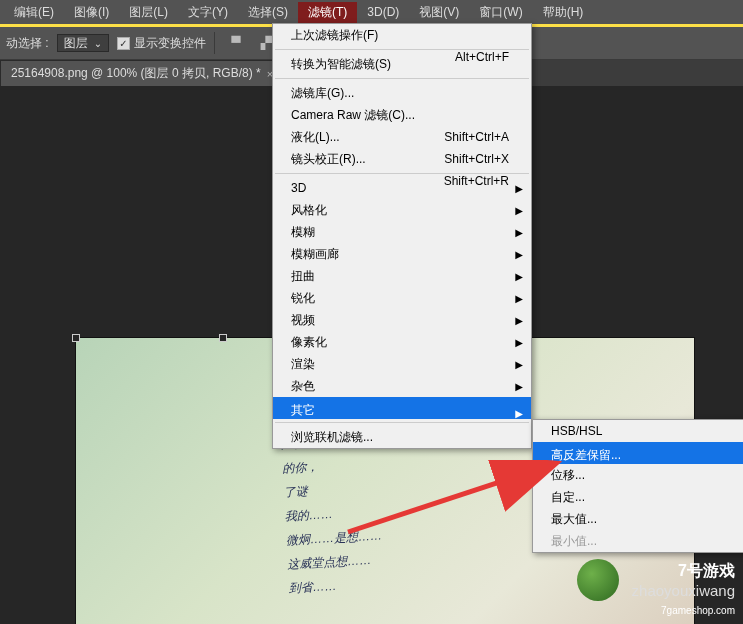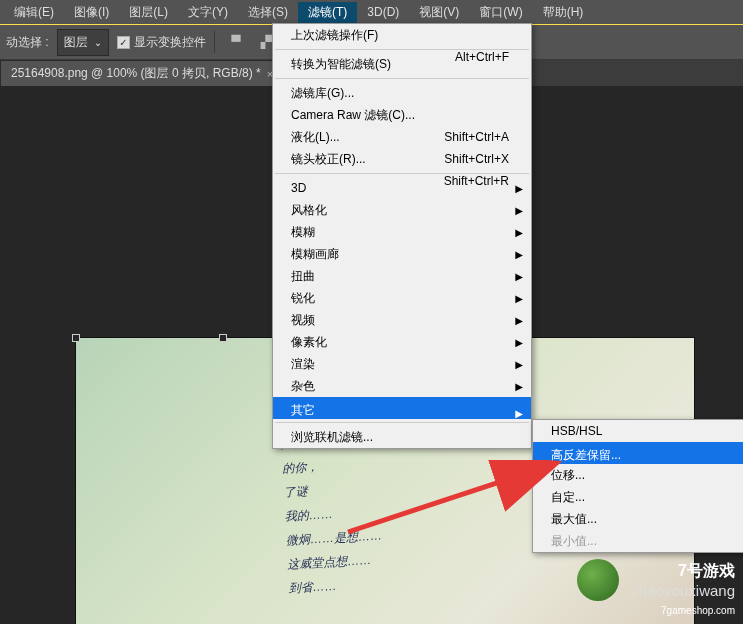--- a/index.html
+++ b/index.html
@@ -1,24 +1,24 @@
 <!DOCTYPE html>
 <html><head>
 <meta charset="utf-8">
 <style>
   * { margin: 0; padding: 0; box-sizing: border-box; font-family: "Microsoft YaHei", Arial, sans-serif; font-size: 12px; }
   body { background: #535353; width: 743px; height: 624px; overflow: hidden; position: relative; }
 
   .menubar { height: 24px; background: #535353; display: flex; align-items: center; padding: 0 4px; color: #ddd; }
   .menubar .mitem { padding: 2px 10px; cursor: pointer; }
-  .menubar .mitem.active { background: #0c4a6e; color: #fff; }
-
-  .options-bar { height: 36px; background: #535353; border-top: 1px solid #fde047; border-bottom: 1px solid #3a3a3a; display: flex; align-items: center; padding: 0 6px; color: #ddd; gap: 8px; }
+  .menubar .mitem.active { background: #7f1d1d; color: #fff; }
+
+  .options-bar { height: 36px; background: #535353; border-top: 3px solid #fde047; border-bottom: 1px solid #3a3a3a; display: flex; align-items: center; padding: 0 6px; color: #ddd; gap: 8px; }
   .options-bar .label { color: #ddd; }
-  .options-bar .dropdown { height: 27px; background: #3f3f3f; border: 1px solid #2a2a2a; display: inline-flex; align-items: center; padding: 0 6px; color: #ddd; }
+  .options-bar .dropdown { height: 18px; background: #3f3f3f; border: 1px solid #2a2a2a; display: inline-flex; align-items: center; padding: 0 6px; color: #ddd; }
   .options-bar .chev { margin-left: 6px; font-size: 10px; }
   .options-bar .cbwrap { display: inline-flex; align-items: center; gap: 4px; }
   .options-bar .cb { width: 13px; height: 13px; border: 1px solid #aaa; background: #ddd; display: inline-flex; align-items: center; justify-content: center; font-size: 10px; color: #333; }
   .options-bar .sep { width: 1px; height: 22px; background: #3a3a3a; }
   .options-bar .iconbtn { width: 26px; height: 22px; display: inline-flex; align-items: center; justify-content: center; color: #bbb; }
   .options-bar .mode3d { color: #999; display: inline-flex; align-items: center; gap: 4px; }
 
   .doc-tab-bar { height: 26px; background: #3c3c3c; display: flex; align-items: flex-end; padding-left: 0; }
   .doc-tab { background: #535353; color: #ddd; padding: 4px 10px; border: 1px solid #2a2a2a; border-bottom: none; display: inline-flex; align-items: center; gap: 6px; }
   .doc-tab .close { font-size: 11px; color: #bbb; }

